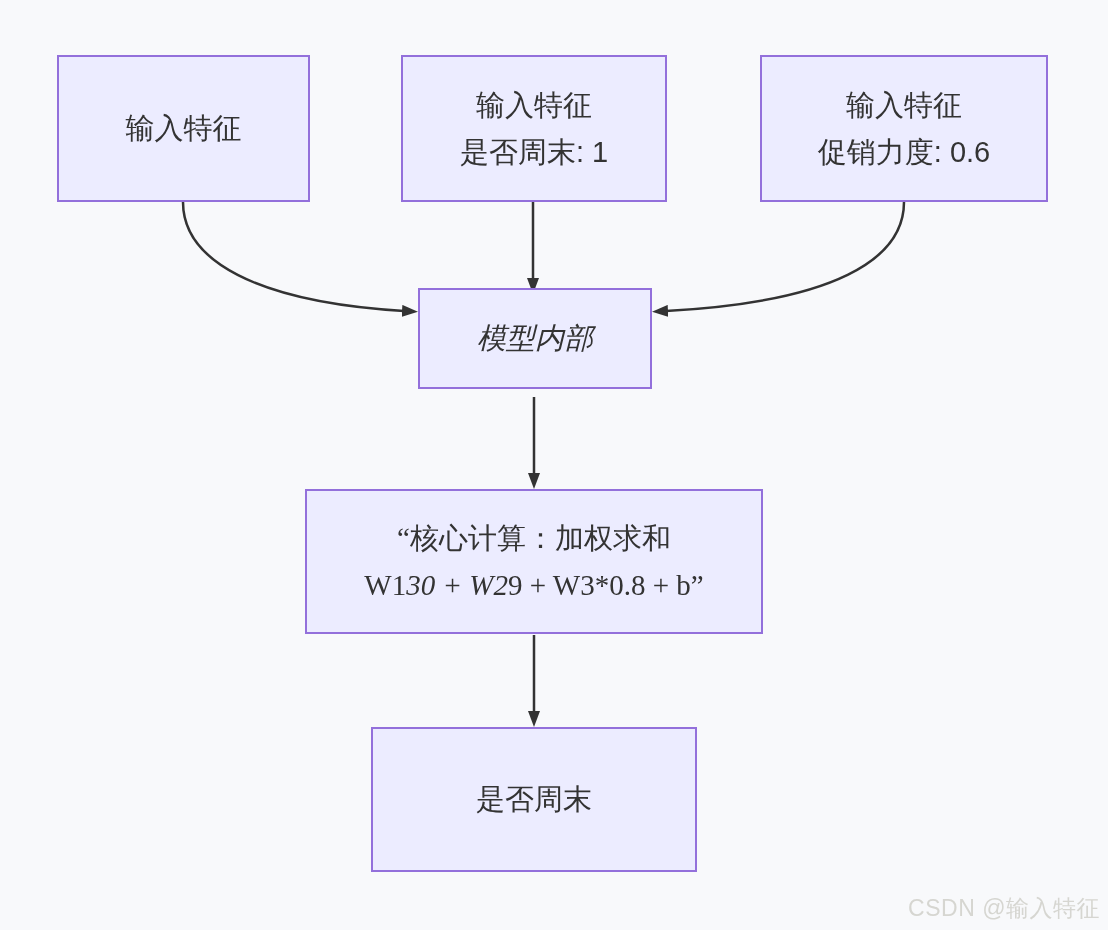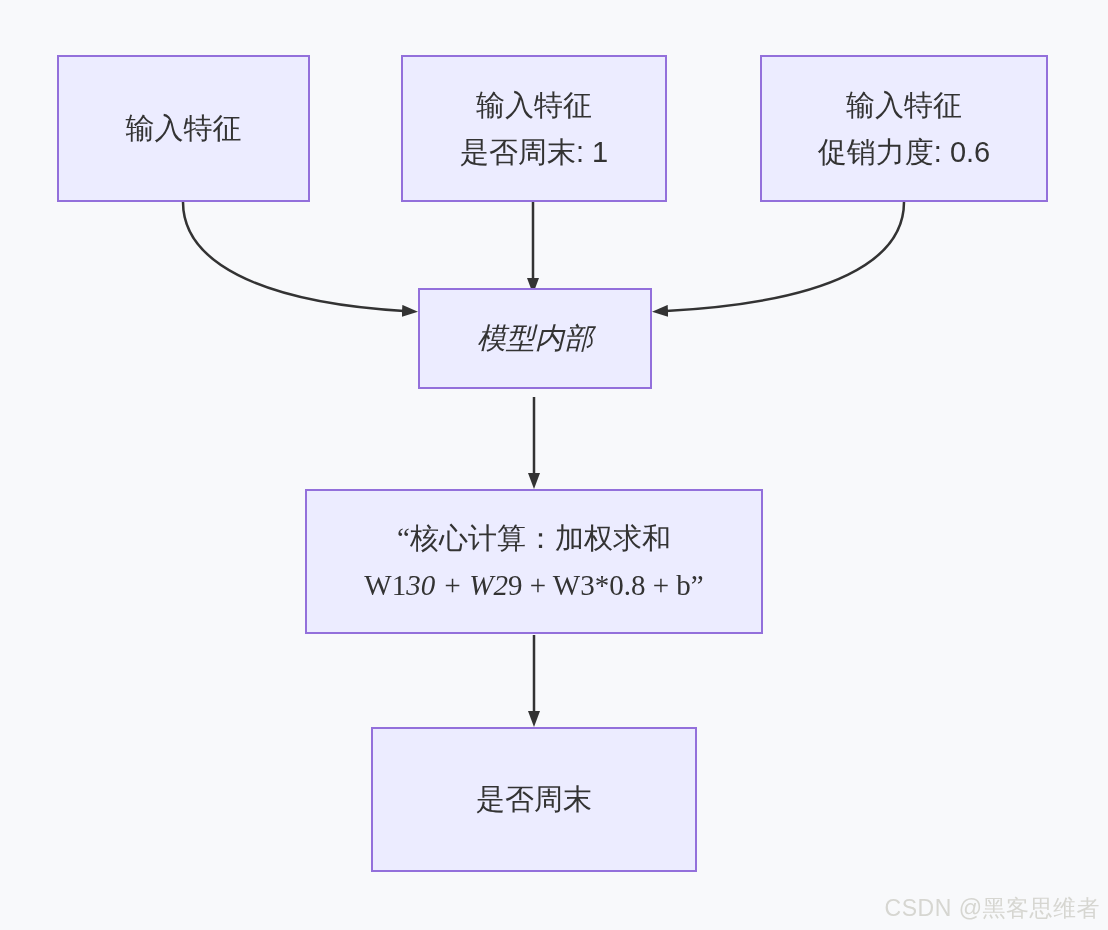--- a/index.html
+++ b/index.html
@@ -102,15 +102,15 @@
     <div>“核心计算：加权求和</div>
     <div>
       <span>W1</span><span class="italic">30 + W2</span><span>9 + W3*0.8 + b”</span>
     </div>
   </div>
 
   <div class="node" id="node-output">
     <div>是否周末</div>
   </div>
 
-  <div id="watermark">CSDN @黑客思维者</div>
+  <div id="watermark">CSDN @输入特征</div>
 
 </div>
 
 </body></html>

